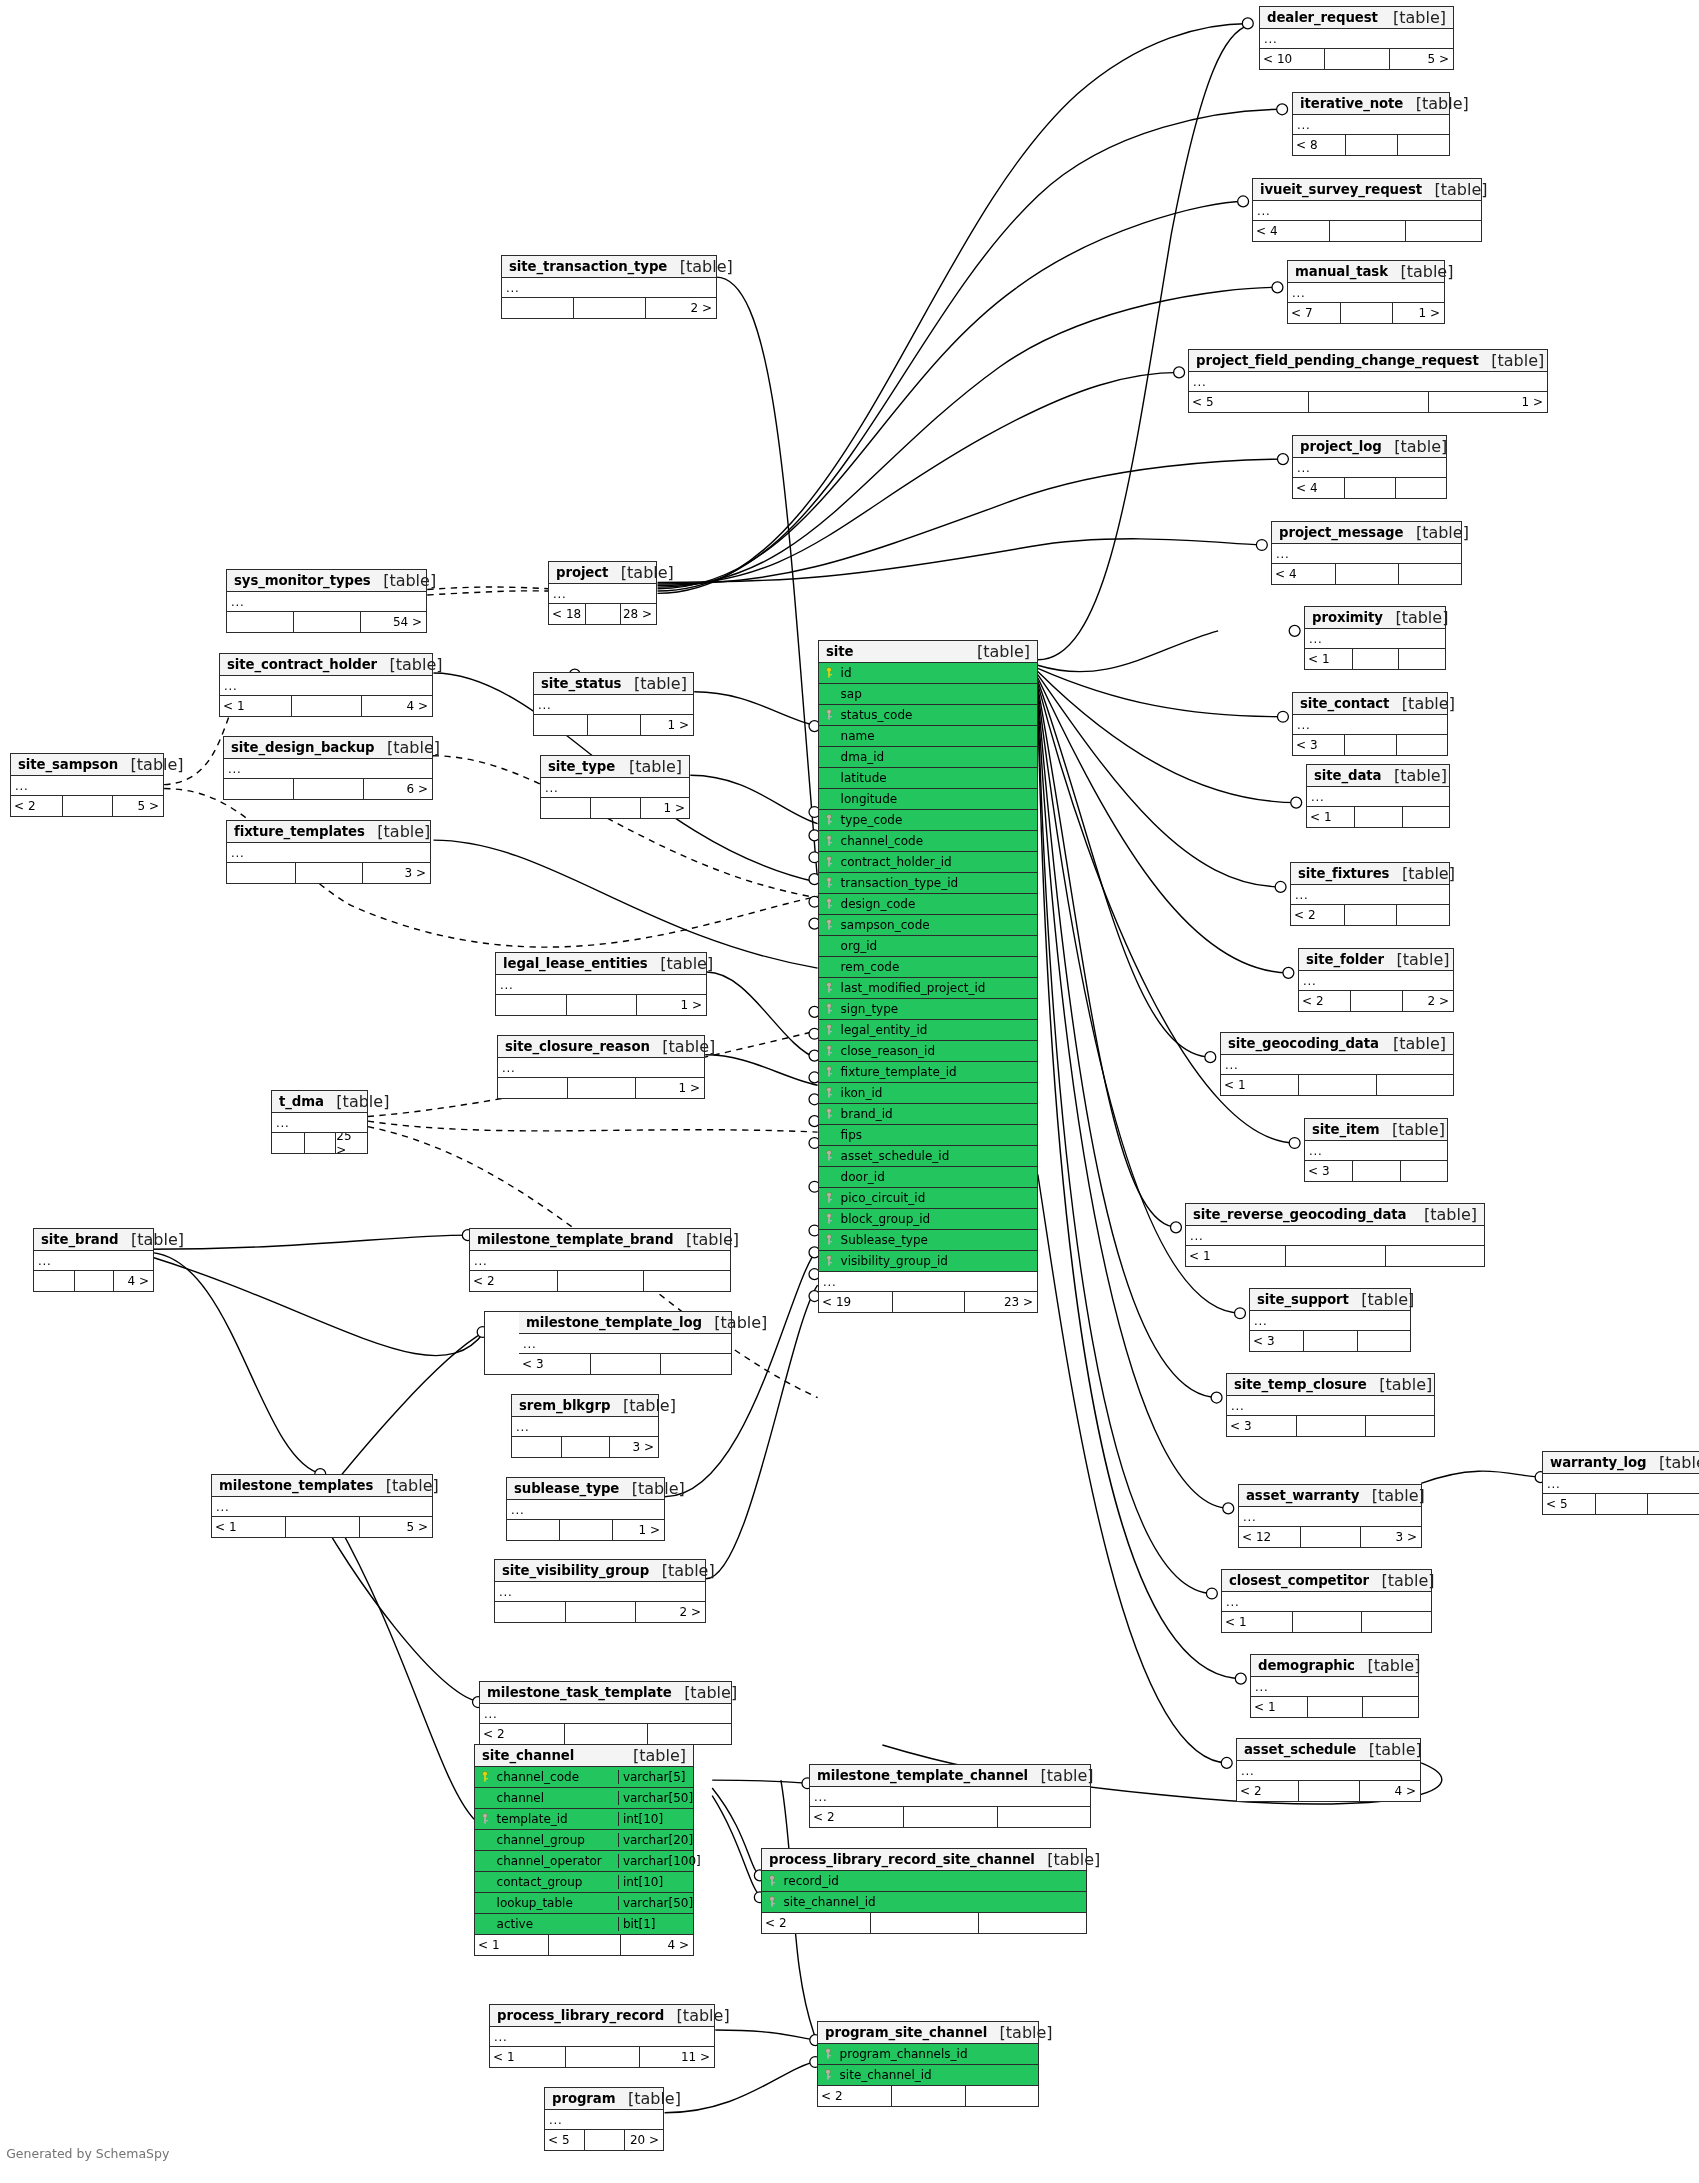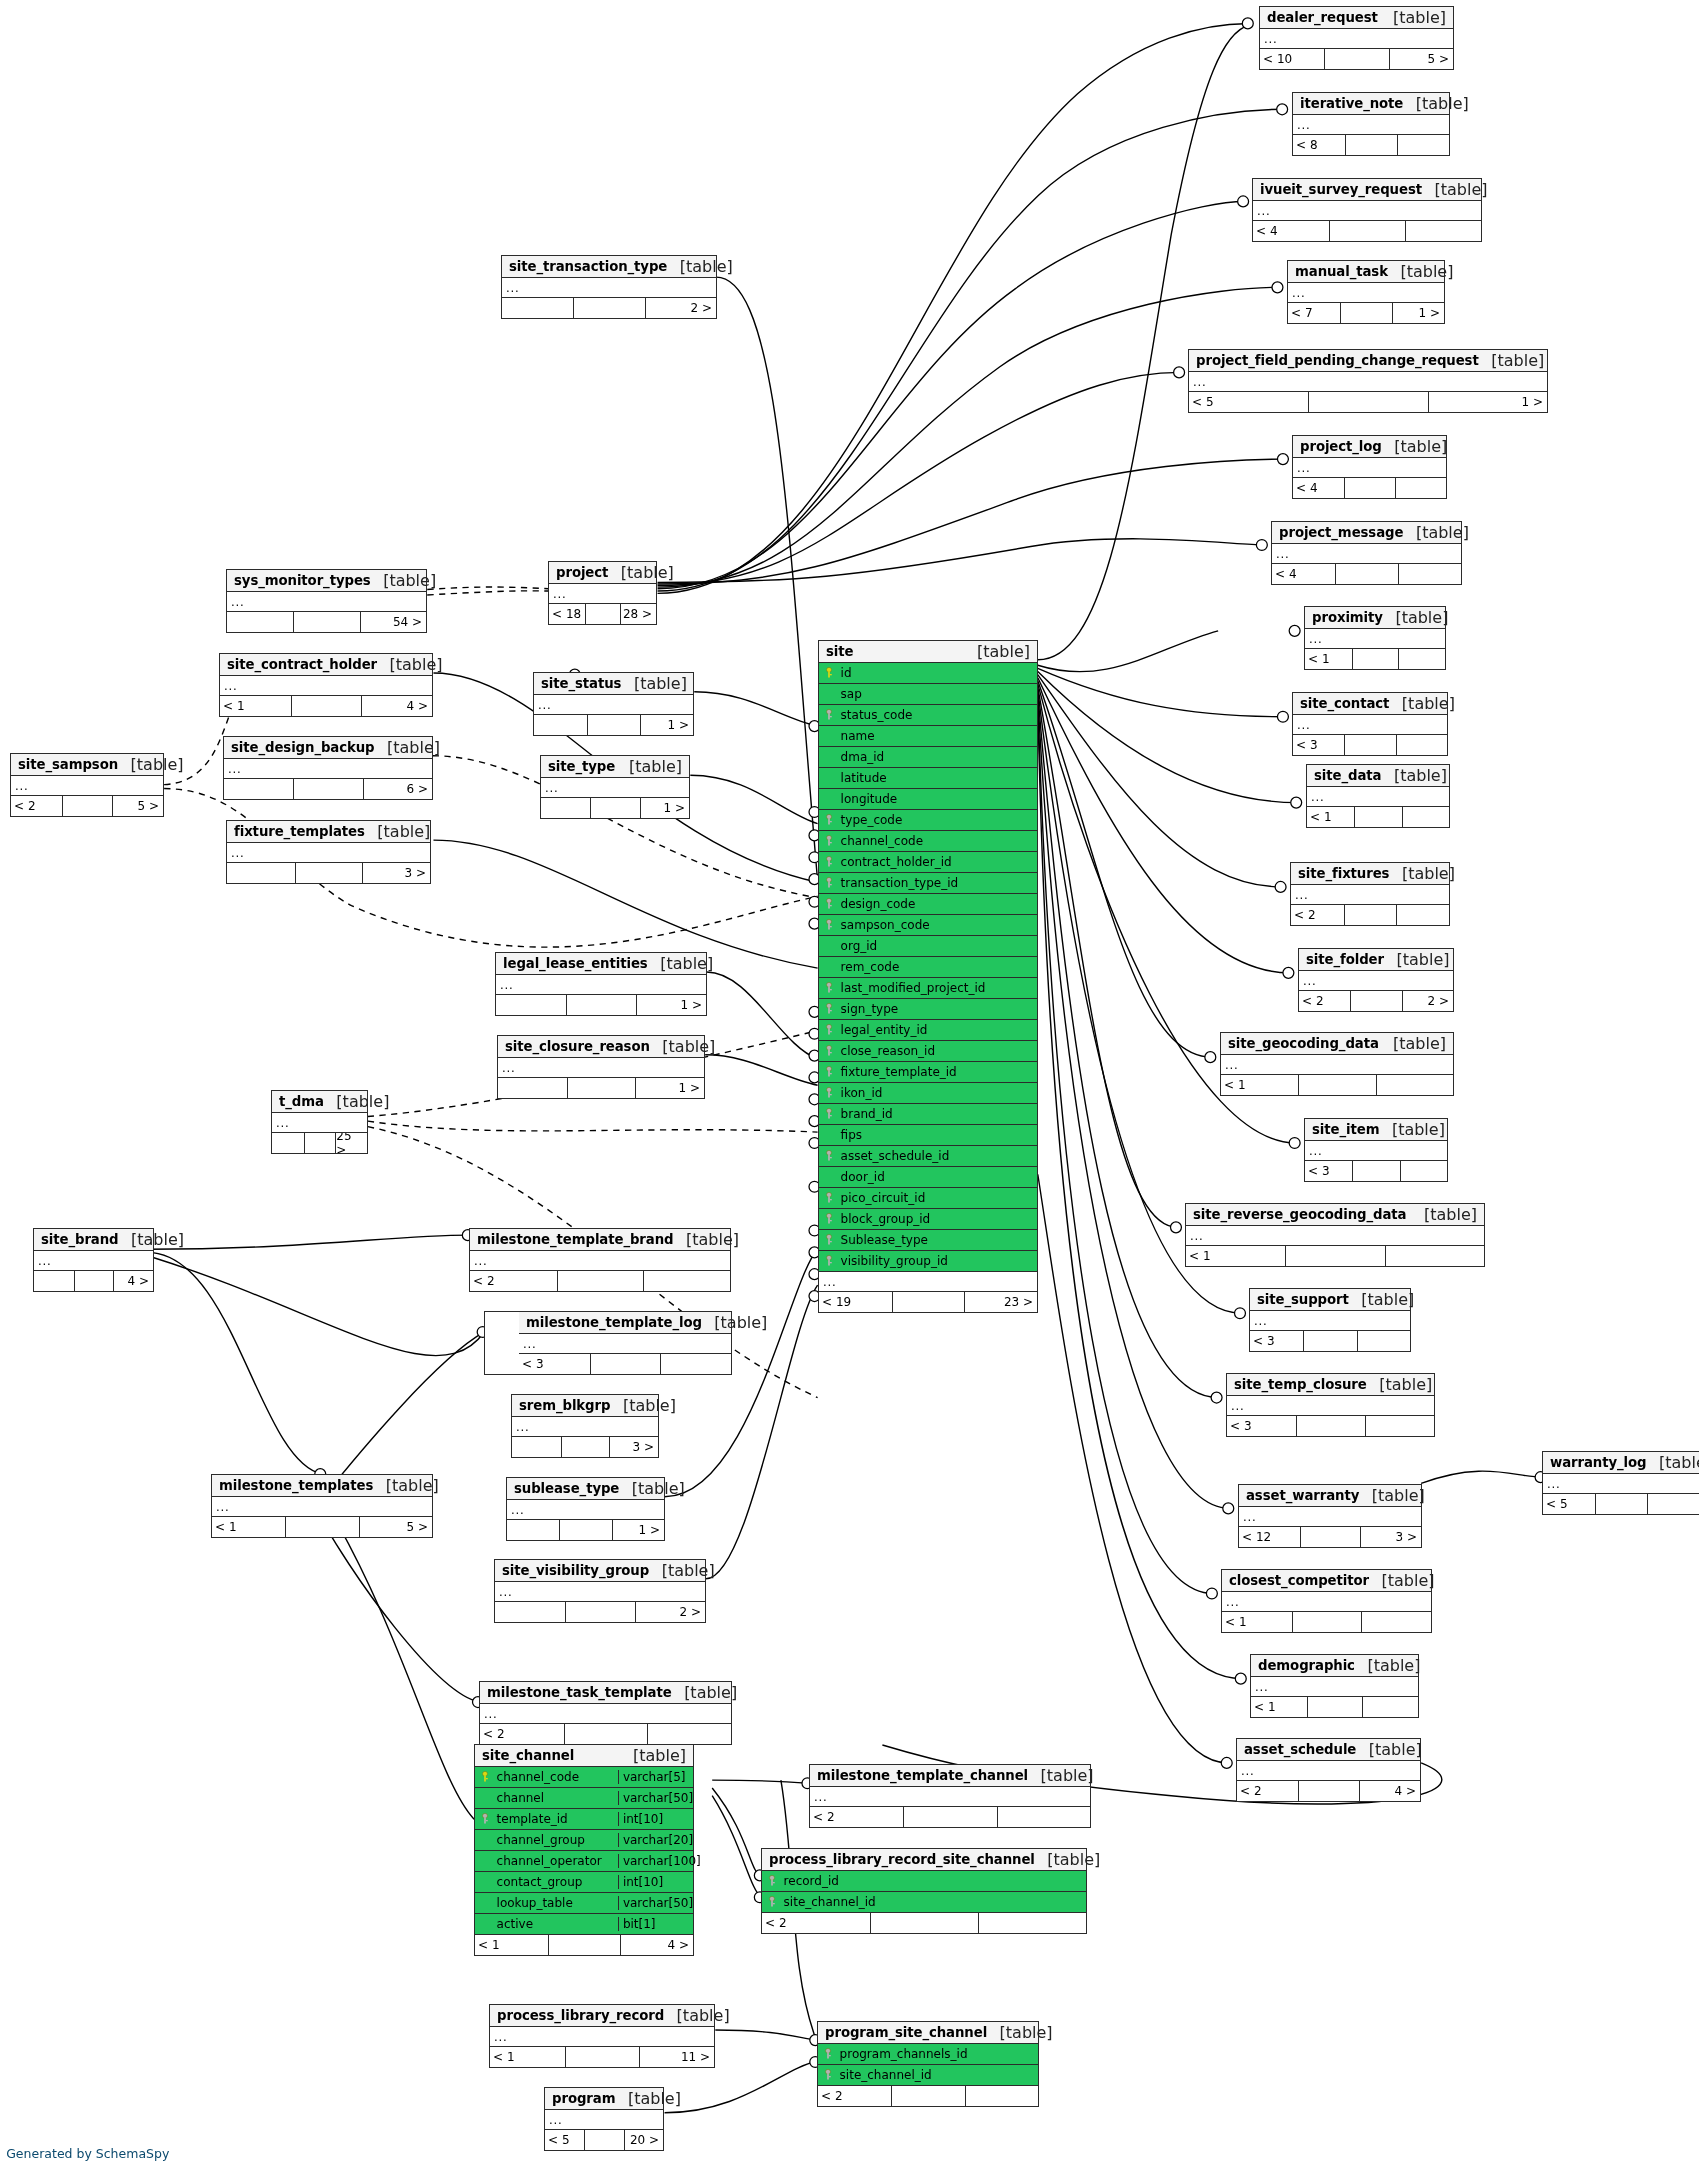--- a/index.html
+++ b/index.html
@@ -119,21 +119,21 @@
   }
   .foot-cell.left { justify-content: flex-start; padding-left: 3.1px; }
   .foot-cell.mid { justify-content: center; }
   .foot-cell.right { justify-content: flex-end; padding-right: 3.9px; }
   .key-icon { display: block; }
   .footer-credit {
     position: absolute;
     left: 6.2px;
     top: 2146px;
     font-size: 12.5px;
-    color: #0c4a6e;
+    color: #737373;
     z-index: 8;
   }
 </style>
 </head>
 <body>
 
 <div id="canvas">
 
   <svg id="edges" viewBox="0 0 2177 2796" xmlns="http://www.w3.org/2000/svg">
     <g fill="none" stroke="#000000" stroke-width="1.8">

